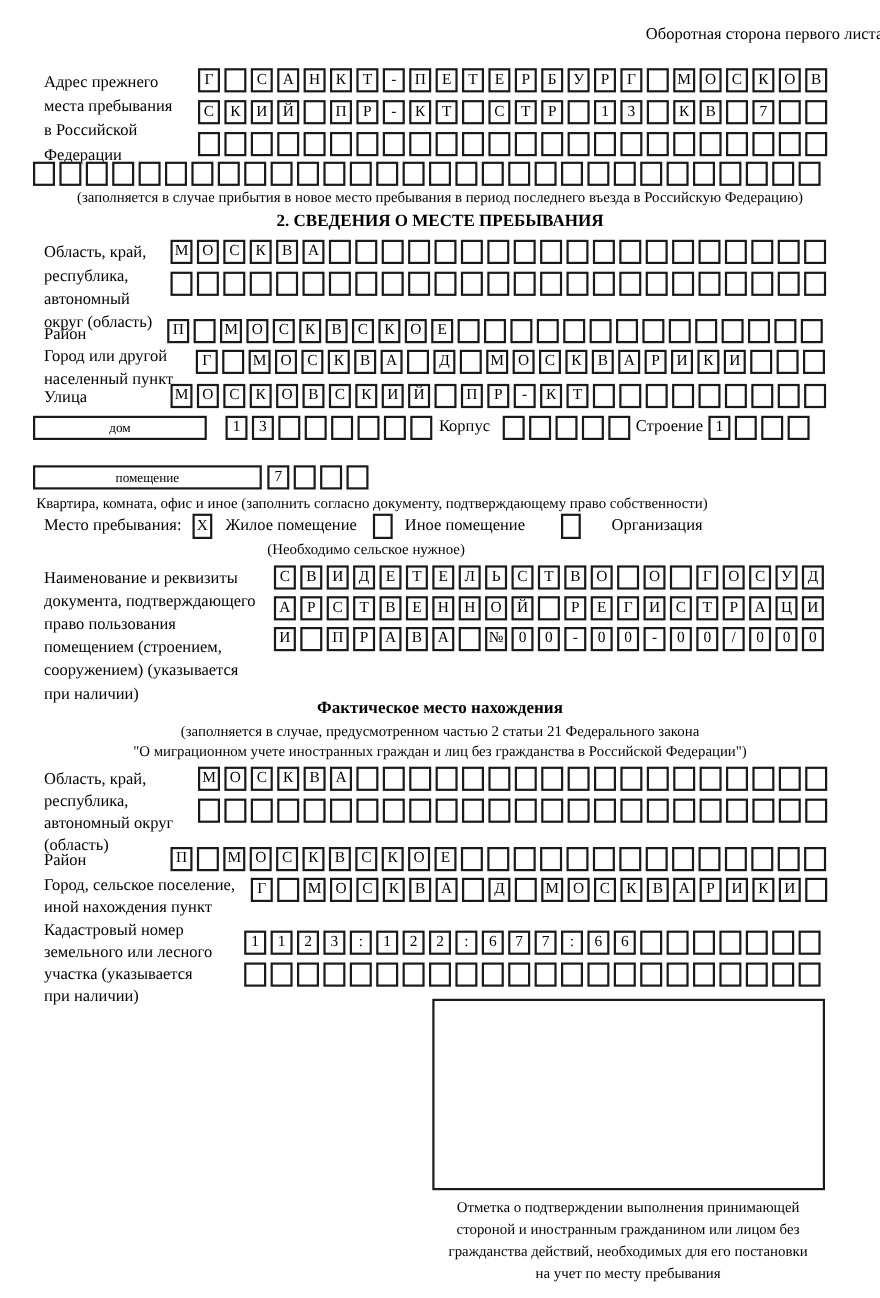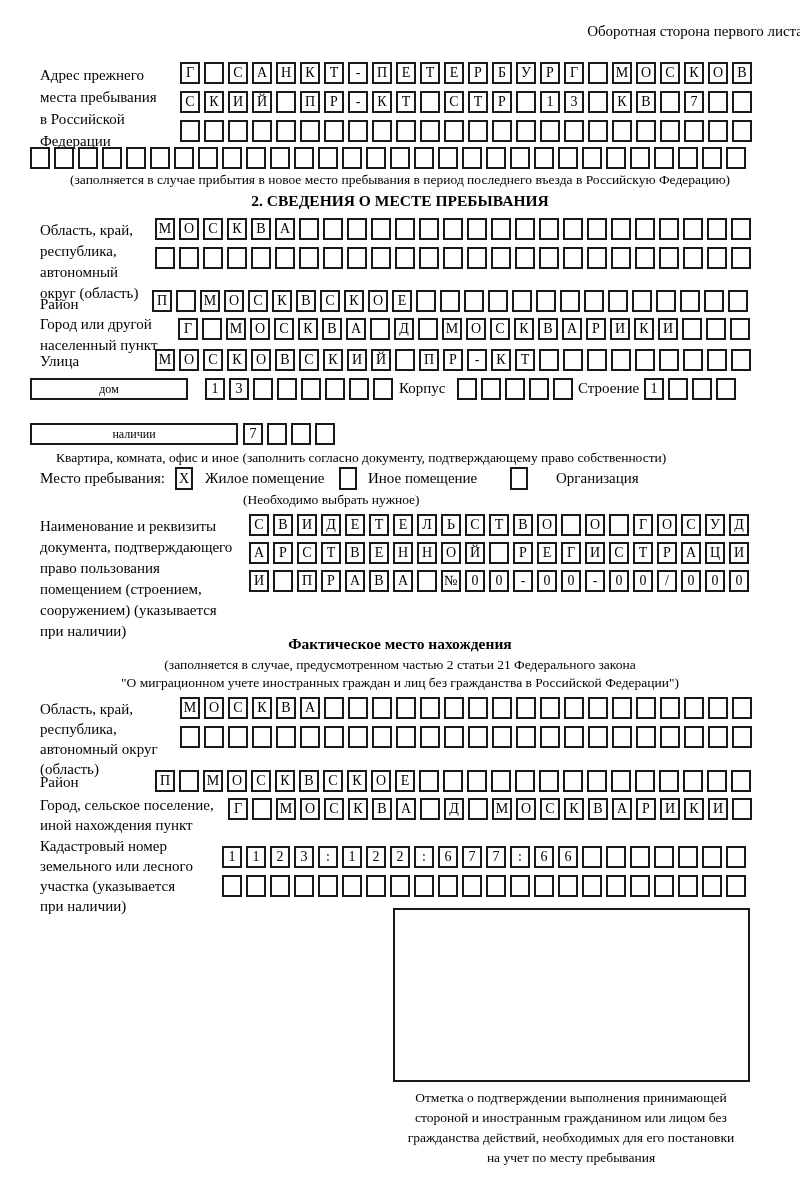--- a/index.html
+++ b/index.html
@@ -323,37 +323,37 @@
       <span class="cell"></span>
     </div>
   <div class="abs" style="left:578px; top:380px; font-size:15px;">Строение</div>
   <div class="boxrow" style="left:644px; top:378px;">
       <span class="cell">1</span>
       <span class="cell"></span>
       <span class="cell"></span>
       <span class="cell"></span>
     </div>
 
-  <div class="longbox" style="left:30px; top:423px; width:208px;">наличии</div>
+  <div class="longbox" style="left:30px; top:423px; width:208px;">помещение</div>
   <div class="boxrow" style="left:243px; top:423px;">
       <span class="cell">7</span>
       <span class="cell"></span>
       <span class="cell"></span>
       <span class="cell"></span>
     </div>
-  <div class="cap" style="left:56px; top:450px;">Квартира, комната, офис и иное (заполнить согласно документу, подтверждающему право собственности)</div>
+  <div class="cap" style="left:33px; top:450px;">Квартира, комната, офис и иное (заполнить согласно документу, подтверждающему право собственности)</div>
 
   <div class="abs" style="left:40px; top:470px; font-size:15px;">Место пребывания:</div>
   <span class="cb" style="left:175px; top:467px;">X</span>
   <div class="abs" style="left:205px; top:470px; font-size:15px;">Жилое помещение</div>
   <span class="cb" style="left:339px; top:467px;"></span>
   <div class="abs" style="left:368px; top:470px; font-size:15px;">Иное помещение</div>
   <span class="cb" style="left:510px; top:467px;"></span>
   <div class="abs" style="left:556px; top:470px; font-size:15px;">Организация</div>
-  <div class="cap" style="left:243px; top:492px;">(Необходимо выбрать нужное)</div>
+  <div class="cap" style="left:243px; top:492px;">(Необходимо сельское нужное)</div>
 
   <div class="lbl" style="left:40px; top:516px;">Наименование и реквизиты
 документа, подтверждающего
 право пользования
 помещением (строением,
 сооружением) (указывается
 при наличии)</div>
   <div class="boxrow" style="left:249px; top:514px;">
       <span class="cell">С</span>
       <span class="cell">В</span>

